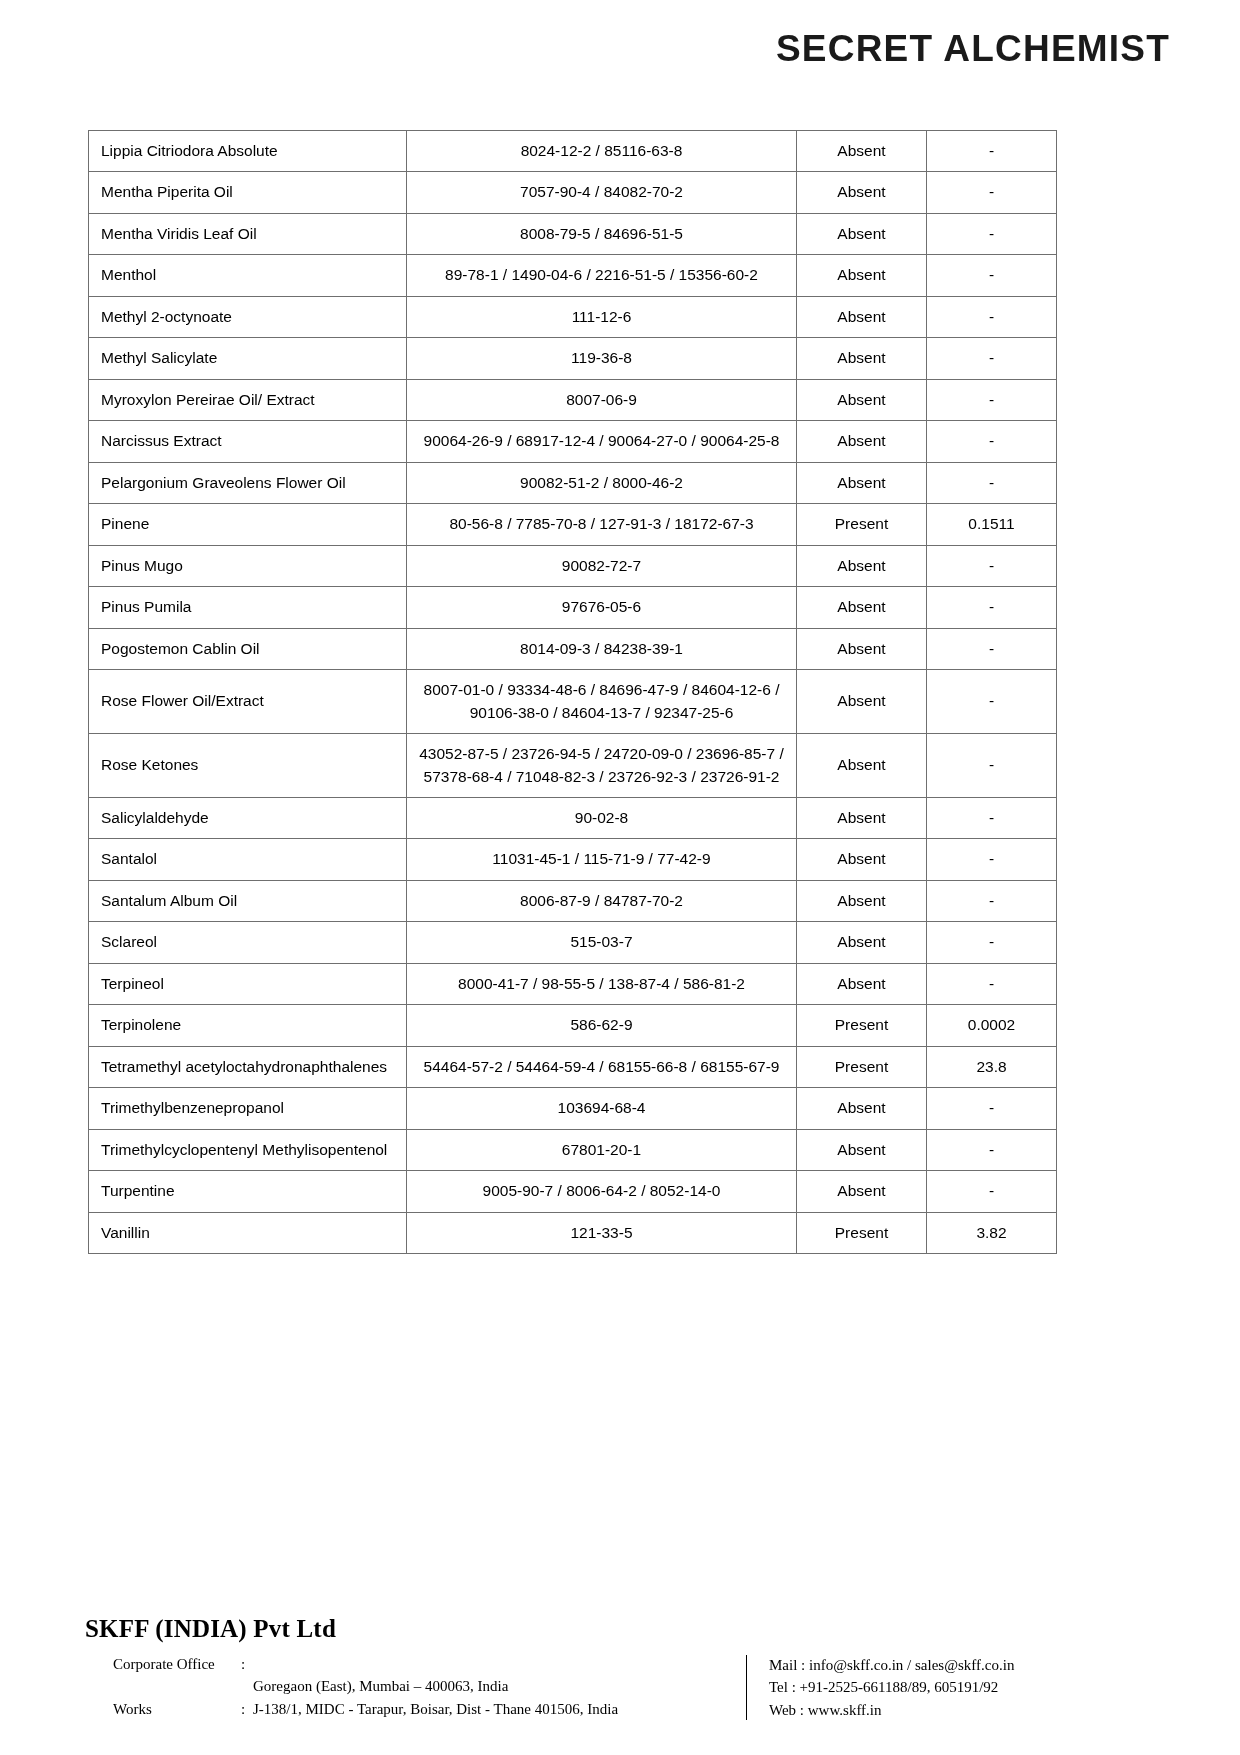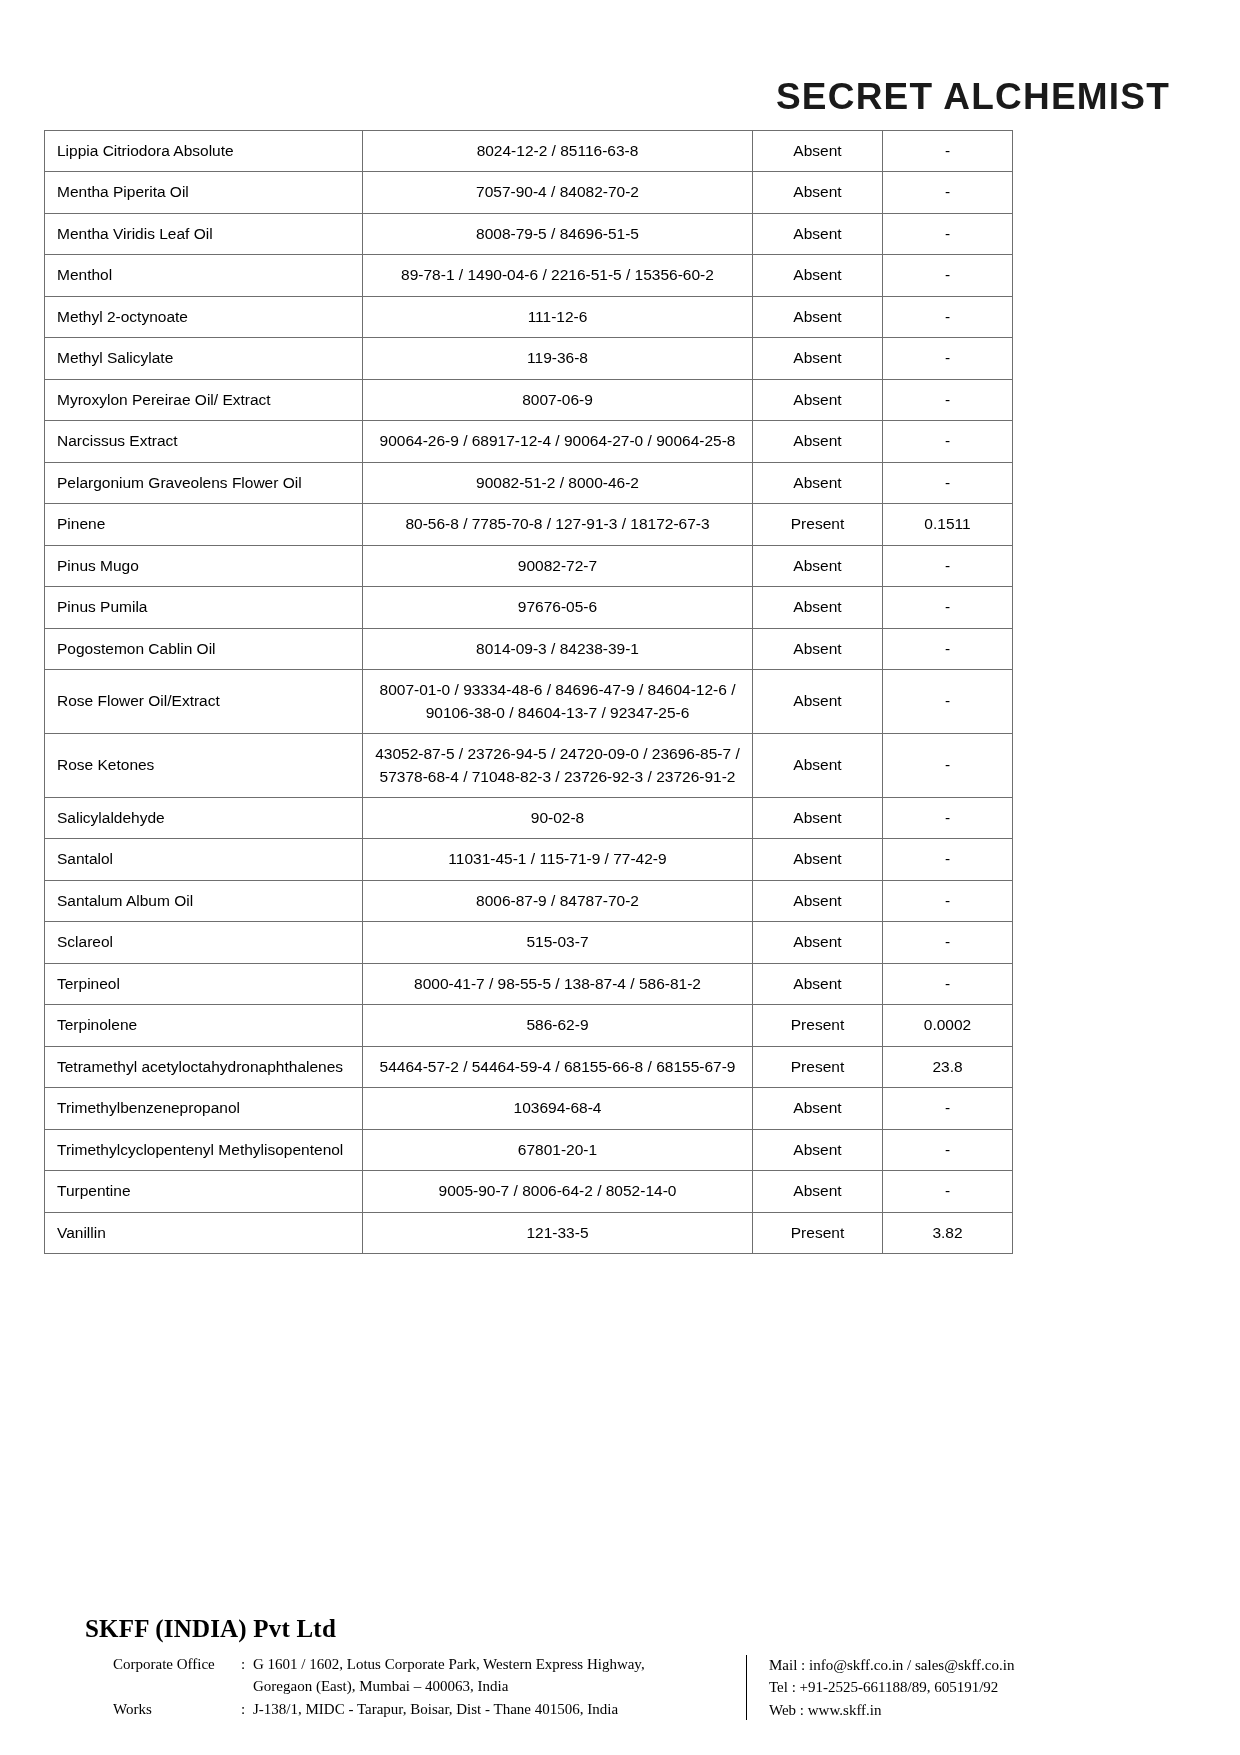--- a/index.html
+++ b/index.html
@@ -30,42 +30,41 @@
     height: 88px;
     box-sizing: border-box;
   }
   .brand-name {
     font-size: 37px;
     letter-spacing: 1.2px;
     font-weight: 700;
     line-height: 1.0;
     color: #1a1a1a;
     font-family: "Liberation Sans", sans-serif;
-    margin-top: 48px;
   }
   .brand-tagline-wrap {
     margin-top: 6px;
     line-height: 1;
   }
   .brand-tagline {
     font-size: 17px;
     letter-spacing: 1.1px;
     color: #2a2a2a;
     font-weight: 400;
   }
   .brand-tm {
     font-size: 9px;
     vertical-align: super;
     letter-spacing: 0;
     color: #2a2a2a;
   }
 
   
   .table-wrap {
-    padding: 0 44px;
+    padding: 0 88px;
     margin-top: 42px;
   }
   table.allergen {
     border-collapse: collapse;
     width: 968px;
     table-layout: fixed;
     font-size: 15.5px;
   }
   table.allergen td {
     border: 1px solid #6f6f6f;
@@ -313,21 +312,20 @@
     </table>
   </div>
 
   <div class="footer">
     <div class="footer-company">SKFF (INDIA) Pvt Ltd</div>
     <div class="footer-cols">
       <div class="footer-left">
         <div class="fl-row">
           <div class="fl-label">Corporate Office</div>
           <div class="fl-colon">:</div>
-          <div class="fl-val">G 1601 / 1602, Lotus Corporate Park, Western Express Highway,</div>
         </div>
         <div class="fl-indent">Goregaon (East), Mumbai – 400063, India</div>
         <div class="fl-row">
           <div class="fl-label">Works</div>
           <div class="fl-colon">:</div>
           <div class="fl-val">J-138/1, MIDC - Tarapur, Boisar, Dist - Thane 401506, India</div>
         </div>
       </div>
       <div class="footer-divider"></div>
       <div class="footer-right">

